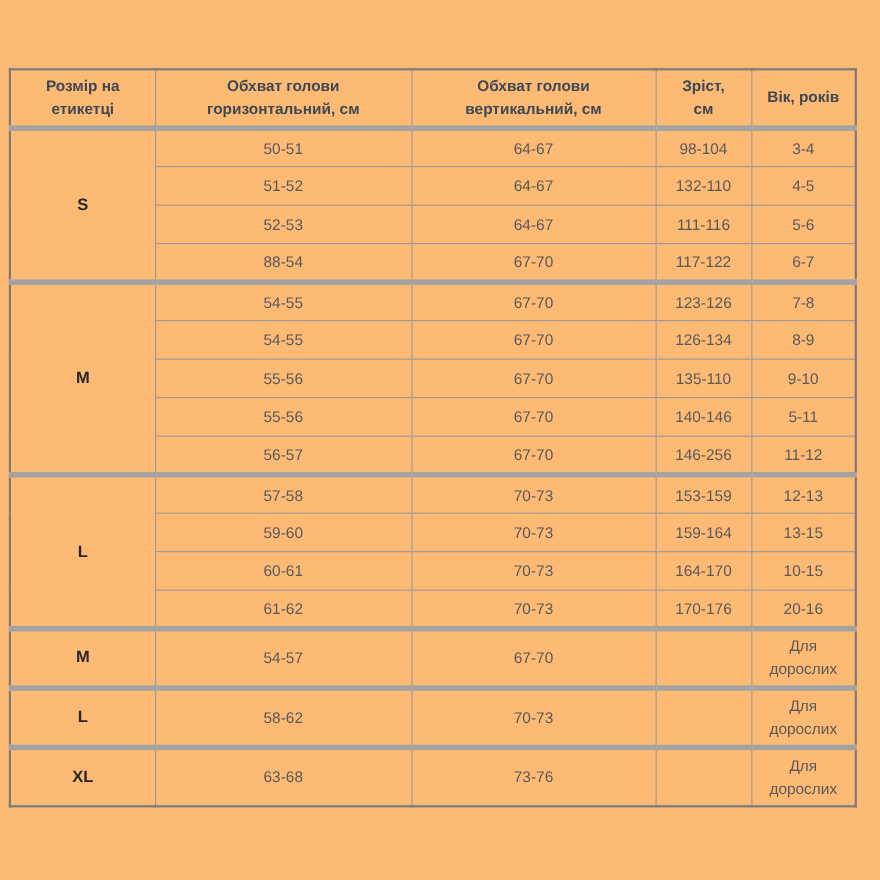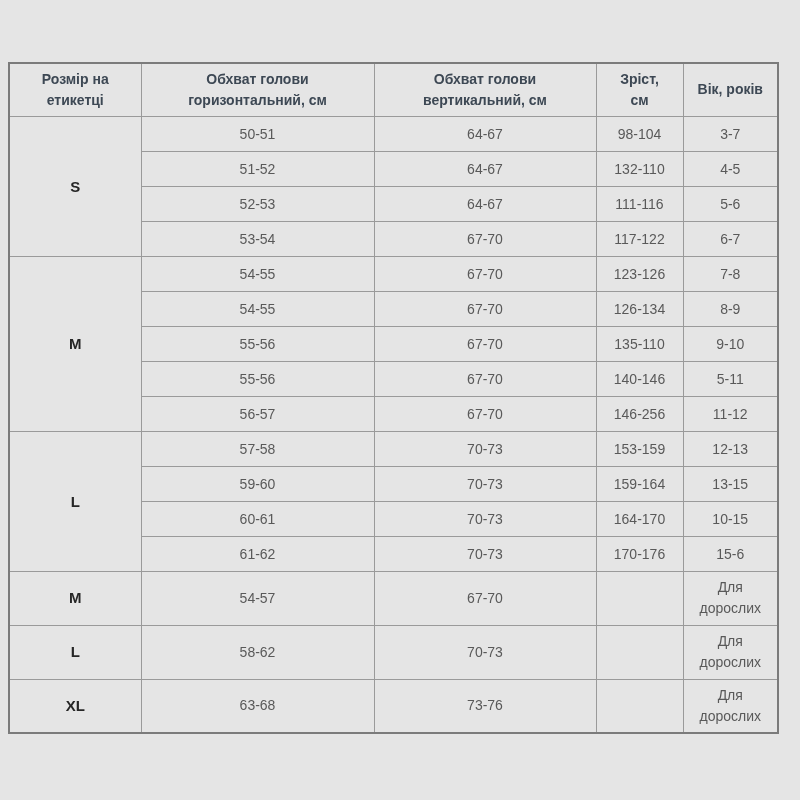--- a/index.html
+++ b/index.html
@@ -6,21 +6,21 @@
   html, body {
     margin: 0;
     padding: 0;
     background: #ffffff;
     font-family: "Liberation Sans", sans-serif;
   }
   .page {
     position: relative;
     width: 800px;
     height: 800px;
-    background: #e5e5e5;
+    background: #fdba74;
     overflow: hidden;
   }
   .table-wrap {
     position: absolute;
     left: 8px;
     top: 62px;
   }
   table.size-chart {
     border-collapse: collapse;
     table-layout: fixed;
@@ -46,21 +46,21 @@
     font-size: 14px;
     color: #595959;
   }
   td.size {
     font-size: 15px;
     font-weight: bold;
     color: #262626;
   }
   tr.child td { height: 35px; }
   tr.adult td { height: 54px; line-height: 1.5; }
-  tr.group-start td { border-top: 1px solid #a3a3a3; }
+  tr.group-start td { border-top: 5px solid #a3a3a3; }
 </style>
 </head>
 <body>
 
 <div class="page">
   <div class="table-wrap">
     <table class="size-chart">
       <colgroup>
         <col style="width:132px">
         <col style="width:233px">
@@ -81,36 +81,36 @@
           <th>Вік, років</th>
         </tr>
       </thead>
       <tbody>
 
         <tr class="child group-start">
           <td class="size" rowspan="4">S</td>
           <td class="val">50-51</td>
           <td class="val">64-67</td>
           <td class="val">98-104</td>
-          <td class="val">3-7</td>
+          <td class="val">3-4</td>
         </tr>
         <tr class="child">
           <td class="val">51-52</td>
           <td class="val">64-67</td>
           <td class="val">132-110</td>
           <td class="val">4-5</td>
         </tr>
         <tr class="child">
           <td class="val">52-53</td>
           <td class="val">64-67</td>
           <td class="val">111-116</td>
           <td class="val">5-6</td>
         </tr>
         <tr class="child">
-          <td class="val">53-54</td>
+          <td class="val">88-54</td>
           <td class="val">67-70</td>
           <td class="val">117-122</td>
           <td class="val">6-7</td>
         </tr>
 
         <tr class="child group-start">
           <td class="size" rowspan="5">M</td>
           <td class="val">54-55</td>
           <td class="val">67-70</td>
           <td class="val">123-126</td>
@@ -157,21 +157,21 @@
         <tr class="child">
           <td class="val">60-61</td>
           <td class="val">70-73</td>
           <td class="val">164-170</td>
           <td class="val">10-15</td>
         </tr>
         <tr class="child">
           <td class="val">61-62</td>
           <td class="val">70-73</td>
           <td class="val">170-176</td>
-          <td class="val">15-6</td>
+          <td class="val">20-16</td>
         </tr>
 
         <tr class="adult group-start">
           <td class="size">M</td>
           <td class="val">54-57</td>
           <td class="val">67-70</td>
           <td class="val"></td>
           <td class="val">Для
 дорослих</td>
         </tr>

